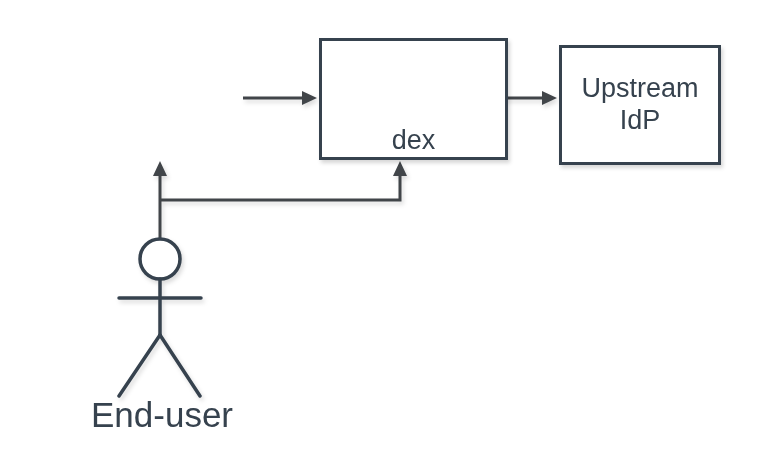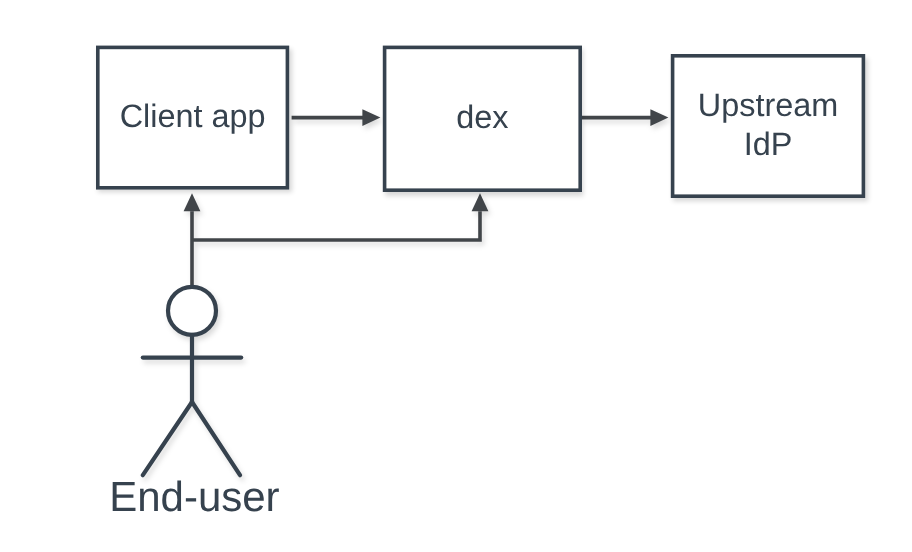--- a/index.html
+++ b/index.html
@@ -43,21 +43,21 @@
     border: 3px solid var(--shape-stroke);
     box-shadow: 2px 3px 4px rgba(0,0,0,0.16);
     display: flex; align-items: center; justify-content: center;
     color: var(--text-color);
     font-size: 27px;
     line-height: 1.18;
     text-align: center;
   }
   .node .node-label { display: block; width: 150px; }
   .node-client   { left: 80px;  top: 38px; width: 161px; height: 120px; }
-  .node-dex      { left: 319px; top: 38px; width: 166px; height: 122px; }
+  .node-dex      { left: 319px; top: 38px; width: 189px; height: 122px; align-items: flex-end; }
   .node-idp      { left: 559px; top: 45px; width: 162px; height: 120px; }
   .actor-label {
     position: absolute;
     left: 57px; top: 395px; width: 210px;
     text-align: center;
     color: var(--text-color);
     font-size: 35px;
   }
 </style>
 </head>
@@ -89,23 +89,20 @@
 
     <g>
       <circle class="figure-stroke figure-head" cx="160" cy="259" r="20"></circle>
       <line class="figure-stroke" x1="160" y1="279" x2="160" y2="335"></line>
       <line class="figure-stroke" x1="119" y1="298" x2="201" y2="298"></line>
       <line class="figure-stroke" x1="160" y1="335" x2="119" y2="396"></line>
       <line class="figure-stroke" x1="160" y1="335" x2="200" y2="396"></line>
     </g>
   </svg>
 
-  <div class="node node-client">
-    <span class="node-label">Client app</span>
-  </div>
 
   <div class="node node-dex">
     <span class="node-label">dex</span>
   </div>
 
   <div class="node node-idp">
     <span class="node-label">Upstream IdP</span>
   </div>
 
   <div class="actor-label">End-user</div>

